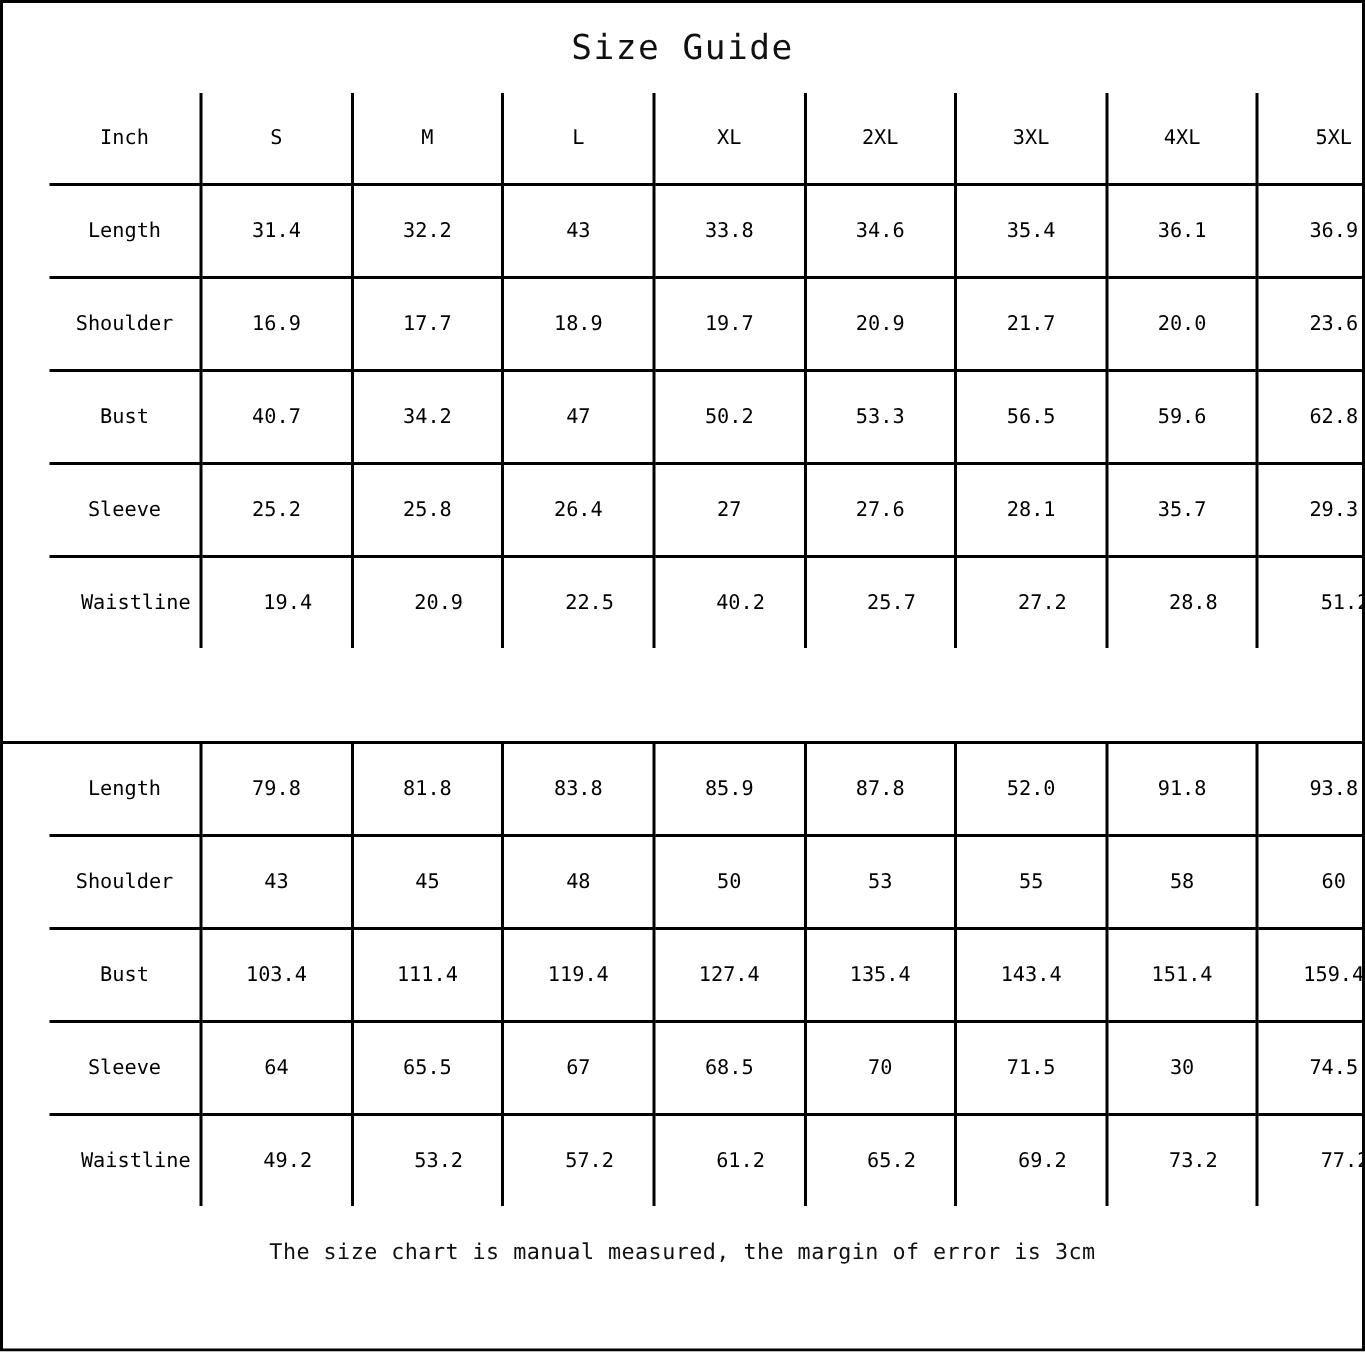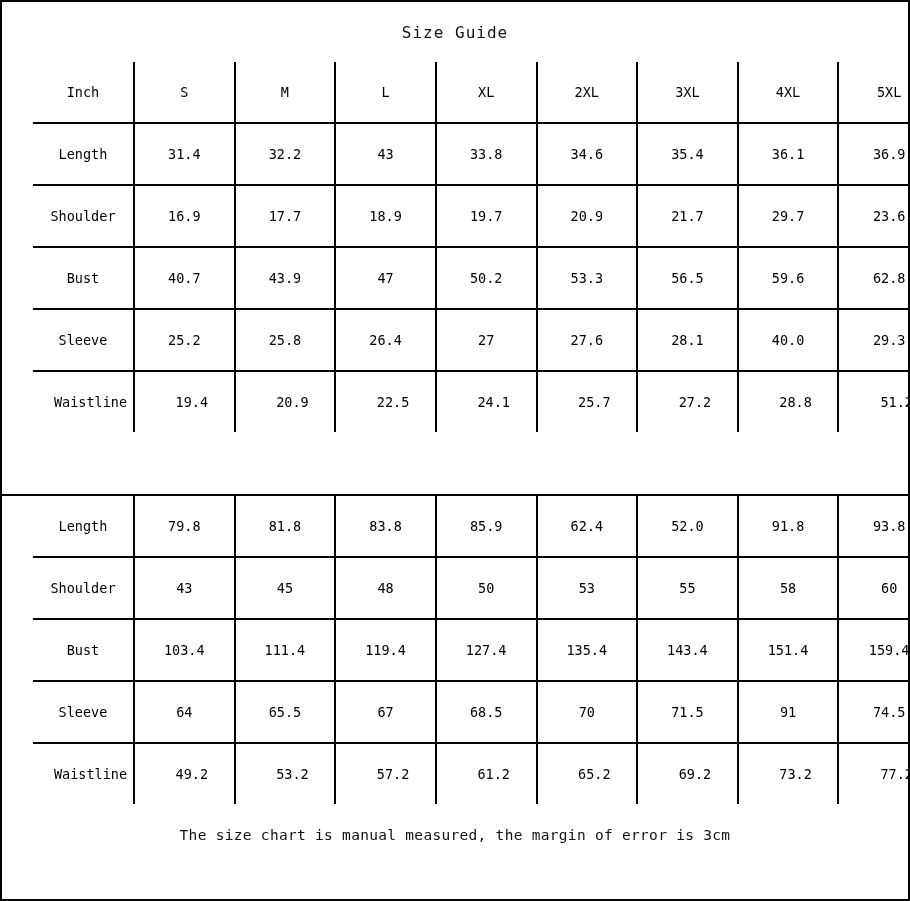--- a/index.html
+++ b/index.html
@@ -20,21 +20,21 @@
     height: 901px;
     box-sizing: border-box;
     border: 2px solid #000000;
     background: #ffffff;
   }
   .title {
     height: 60px;
     display: flex;
     align-items: center;
     justify-content: center;
-    font-size: 16px;
+    font-size: 23px;
     letter-spacing: 1px;
     color: #111111;
     font-family: "DejaVu Sans Mono", monospace;
   }
   table.size-table {
     width: 100%;
     border-collapse: collapse;
     table-layout: fixed;
   }
   table.size-table td,
@@ -135,72 +135,72 @@
         <td>36.9</td>
       </tr>
       <tr>
         <td class="col-first row-label">Shoulder</td>
         <td>16.9</td>
         <td>17.7</td>
         <td>18.9</td>
         <td>19.7</td>
         <td>20.9</td>
         <td>21.7</td>
-        <td>29.7</td>
+        <td>20.0</td>
         <td>23.6</td>
       </tr>
       <tr>
         <td class="col-first row-label">Bust</td>
         <td>40.7</td>
-        <td>43.9</td>
+        <td>34.2</td>
         <td>47</td>
         <td>50.2</td>
         <td>53.3</td>
         <td>56.5</td>
         <td>59.6</td>
         <td>62.8</td>
       </tr>
       <tr>
         <td class="col-first row-label">Sleeve</td>
         <td>25.2</td>
         <td>25.8</td>
         <td>26.4</td>
         <td>27</td>
         <td>27.6</td>
         <td>28.1</td>
-        <td>40.0</td>
+        <td>35.7</td>
         <td>29.3</td>
       </tr>
       <tr>
         <td class="col-first row-label">Waistline</td>
         <td>19.4</td>
         <td>20.9</td>
         <td>22.5</td>
-        <td>24.1</td>
+        <td>40.2</td>
         <td>25.7</td>
         <td>27.2</td>
         <td>28.8</td>
         <td>51.2</td>
       </tr>
     </tbody>
       </table>
   </div>
 
   <div class="spacer"></div>
 
   <div class="tbl-wrap">
     <table class="size-table">
       <tbody>
       <tr>
         <td class="col-first row-label">Length</td>
         <td>79.8</td>
         <td>81.8</td>
         <td>83.8</td>
         <td>85.9</td>
-        <td>62.4</td>
+        <td>87.8</td>
         <td>52.0</td>
         <td>91.8</td>
         <td>93.8</td>
       </tr>
       <tr>
         <td class="col-first row-label">Shoulder</td>
         <td>43</td>
         <td>45</td>
         <td>48</td>
         <td>50</td>
@@ -221,21 +221,21 @@
         <td>159.4</td>
       </tr>
       <tr>
         <td class="col-first row-label">Sleeve</td>
         <td>64</td>
         <td>65.5</td>
         <td>67</td>
         <td>68.5</td>
         <td>70</td>
         <td>71.5</td>
-        <td>91</td>
+        <td>30</td>
         <td>74.5</td>
       </tr>
       <tr>
         <td class="col-first row-label">Waistline</td>
         <td>49.2</td>
         <td>53.2</td>
         <td>57.2</td>
         <td>61.2</td>
         <td>65.2</td>
         <td>69.2</td>

